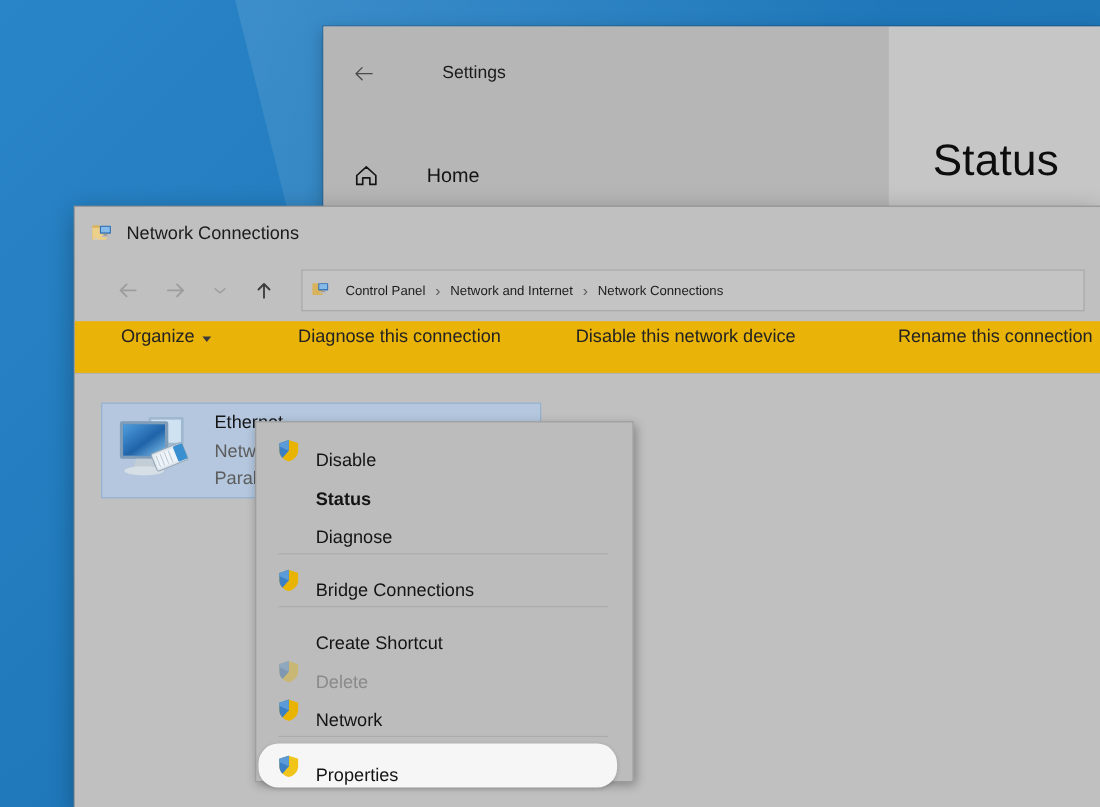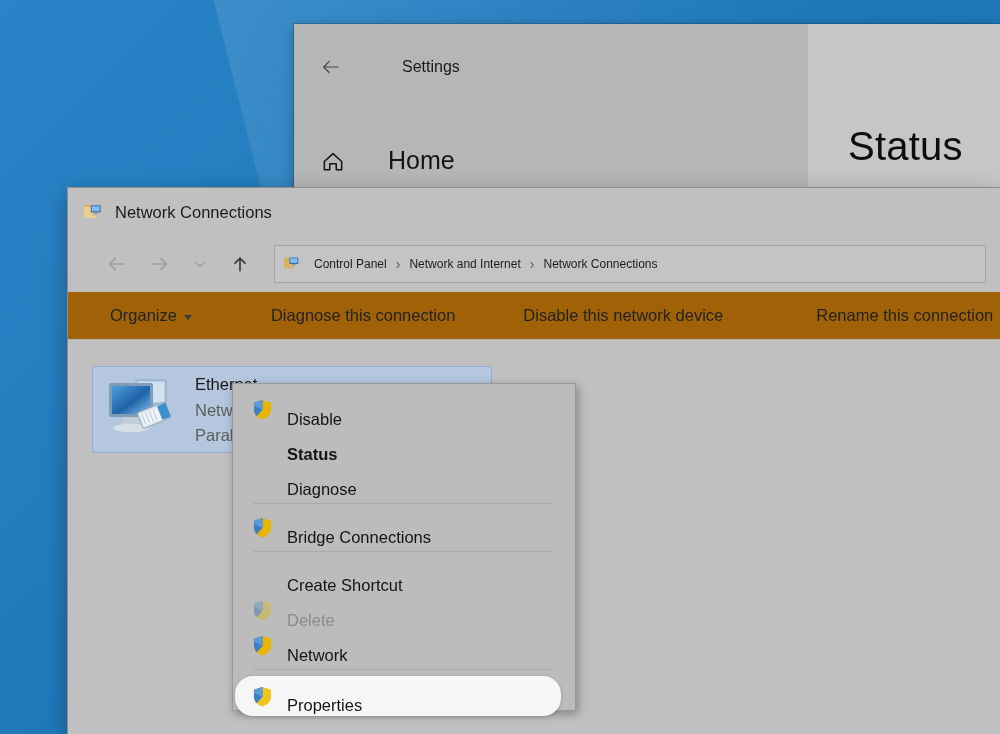--- a/index.html
+++ b/index.html
@@ -52,21 +52,21 @@
   .back-arrow { width: 22px; height: 22px; color: #4a4a4a; }
   .settings-title {
     font-size: 16px; color: #1a1a1a;
     font-family: "Liberation Sans", sans-serif;
   }
   .settings-home-row {
     position: absolute; left: 26px; top: 122px;
     display: flex; align-items: center; gap: 42px;
   }
   .home-icon { width: 26px; height: 26px; color: #141414; }
-  .settings-home-label { font-size: 25px; color: #141414; }
+  .settings-home-label { font-size: 18px; color: #141414; }
   .settings-page-title {
     position: absolute; left: 44px; top: 100px;
     font-size: 40px; font-weight: 400; color: #0d0d0d;
     letter-spacing: 0.2px;
   }
 
   
   #explorer-window {
     position: absolute;
     left: 68px; top: 188px;
@@ -121,23 +121,23 @@
   }
   .crumb-sep {
     color: #5b5b5b; font-size: 14px;
     padding: 0 2px; flex: 0 0 auto;
     display: flex; align-items: center;
   }
 
   #explorer-toolbar {
     position: relative;
     height: 48px;
-    background: #a16207;
+    background: #eab308;
     border-bottom: 1px solid #b2b2b2;
-    display: flex; align-items: center;
+    display: flex; align-items: flex-start;
     padding-left: 32px;
   }
   .tb-item {
     font-size: 16.5px; color: #232323;
     padding: 5px 10px;
     white-space: nowrap;
     display: flex; align-items: center; gap: 7px;
   }
   .tb-gap-1 { margin-right: 59px; }
   .tb-gap-2 { margin-right: 73px; }

